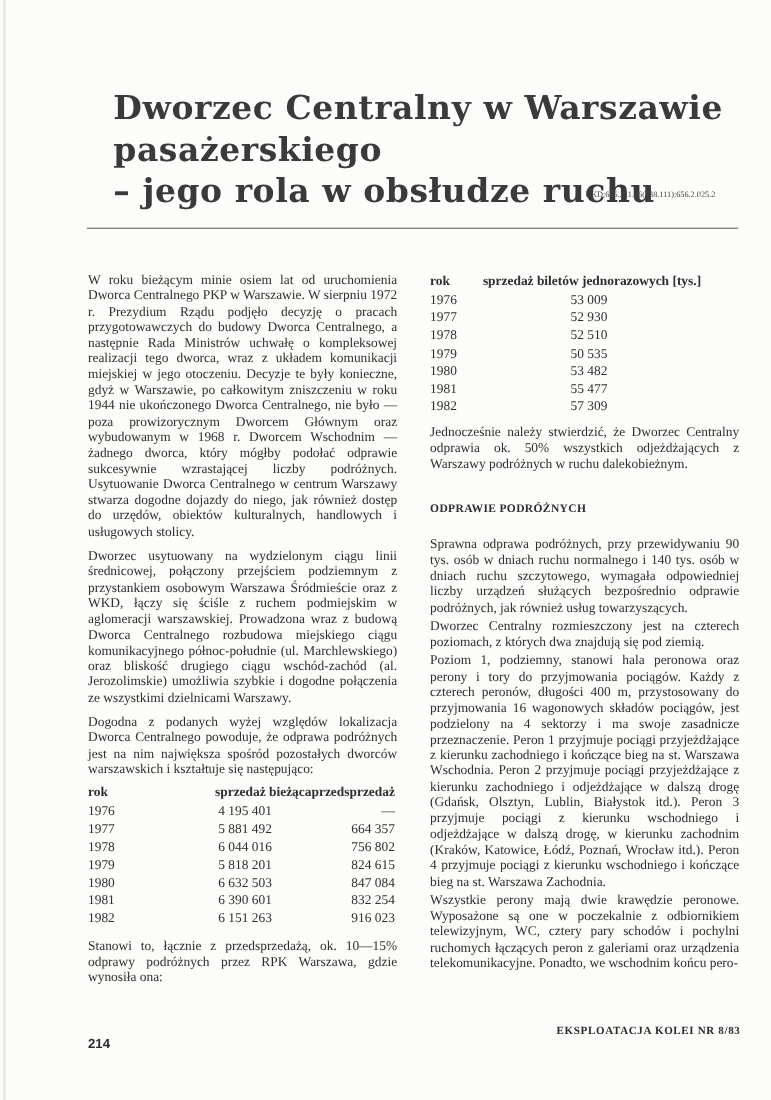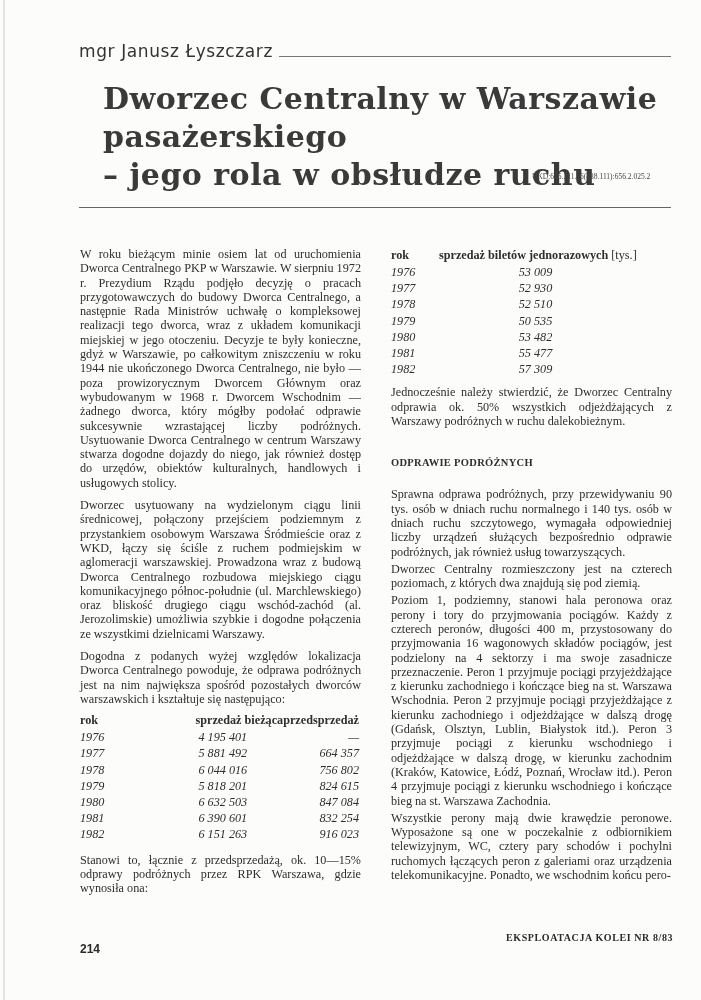--- a/index.html
+++ b/index.html
@@ -37,35 +37,35 @@
     position: absolute; font-family: "Liberation Serif", serif;
     font-size: 12.2px; line-height: 14.3px; color: #2e2e2e; text-align: justify;
   }
   .col-left { left: 80px; top: 247px; width: 281px; }
   .col-right { left: 391px; top: 247px; width: 281px; }
   .col p { margin: 0 0 8px 0; }
   .col p.tight { margin-bottom: 3px; }
 
   table.data { border-collapse: collapse; font-family: "Liberation Serif", serif; font-size: 12.2px; color: #2e2e2e; }
   table.data th { font-weight: bold; text-align: left; padding: 0; line-height: 17px; }
-  table.data td { padding: 0; line-height: 16.2px; font-style: italic; }
+  table.data td { padding: 0; line-height: 16.2px; }
   .t1 { width: 281px; margin: 6px 0 10px 0; }
   .t1 th.c1, .t1 td.c1 { width: 58px; }
   .t1 .c2 { width: 120px; text-align: right; padding-right: 0; }
   .t1 .c3 { text-align: right; padding-right: 2px; }
   .t1 th.c2 { text-align: right; padding-left: 6px; }
   .t1 th.c3 { text-align: right; }
   .t1 td.c2 { text-align: right; padding-right: 36px; }
 
   .t2 { width: 281px; margin: 0 0 8px 0; }
   .t2 th { line-height: 16px; }
   .t2 td { line-height: 13.4px; }
   .t2 .c1 { width: 48px; }
   .t2 td.c2 { text-align: center; padding-right: 40px; }
-  .t2 th .unit { font-weight: normal; text-align: right; }
+  .t2 th .unit { font-weight: bold; text-align: right; }
 
   .section-head {
     font-family: "Liberation Serif", serif; font-weight: bold; font-size: 10.5px;
     line-height: 13px; letter-spacing: 0.3px; margin: 28px 0 18px 0;
   }
 
   .footer-left {
     position: absolute; left: 80px; top: 942px;
     font-family: Liberation Sans, sans-serif; font-weight: bold; font-size: 12px;
   }
@@ -75,24 +75,20 @@
     white-space: nowrap;
   }
   .scan-edge { position: absolute; left: 3px; top: 0; width: 2px; height: 1000px; background: #e4e4e0; }
 </style>
 </head>
 <body>
 
 <div class="page">
   <div class="scan-edge"></div>
 
-  <div class="author-row">
-    <span class="author">mgr Janusz Łyszczarz</span>
-    <span class="author-rule"></span>
-  </div>
 
   <div class="title">
     <div>Dworzec Centralny w Warszawie</div>
     <div>pasażerskiego</div>
     <div>– jego rola w obsłudze ruchu</div>
   </div>
   <div class="ukd">UKD:656.211.26(438.111):656.2.025.2</div>
   <div class="title-rule"></div>
 
   <div class="col col-left">

